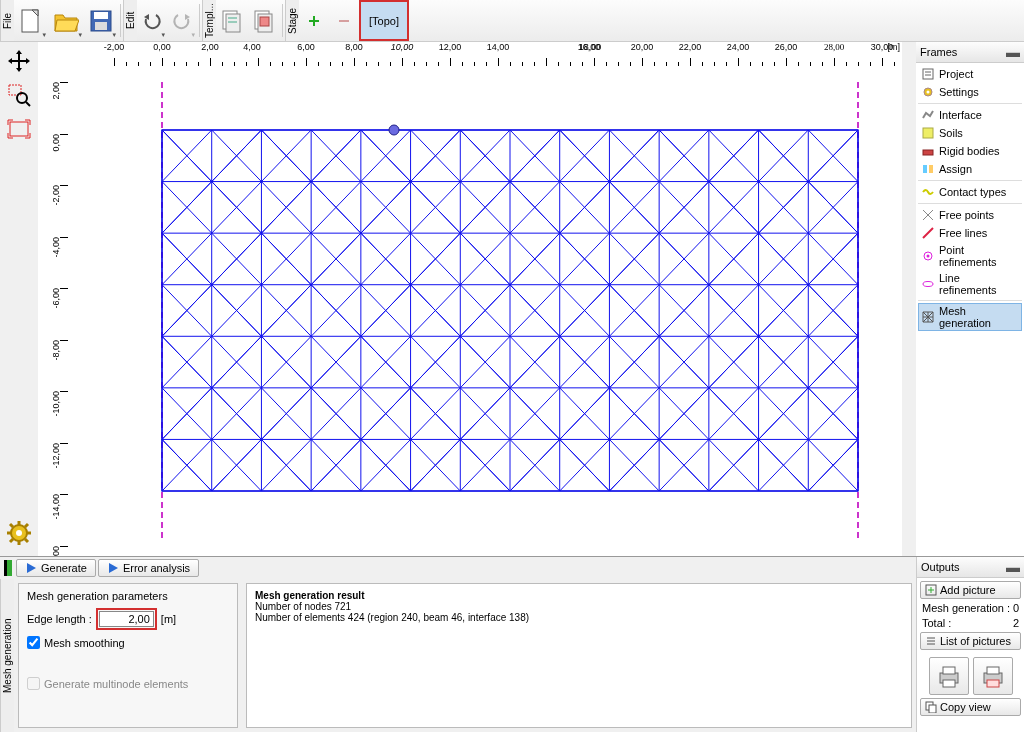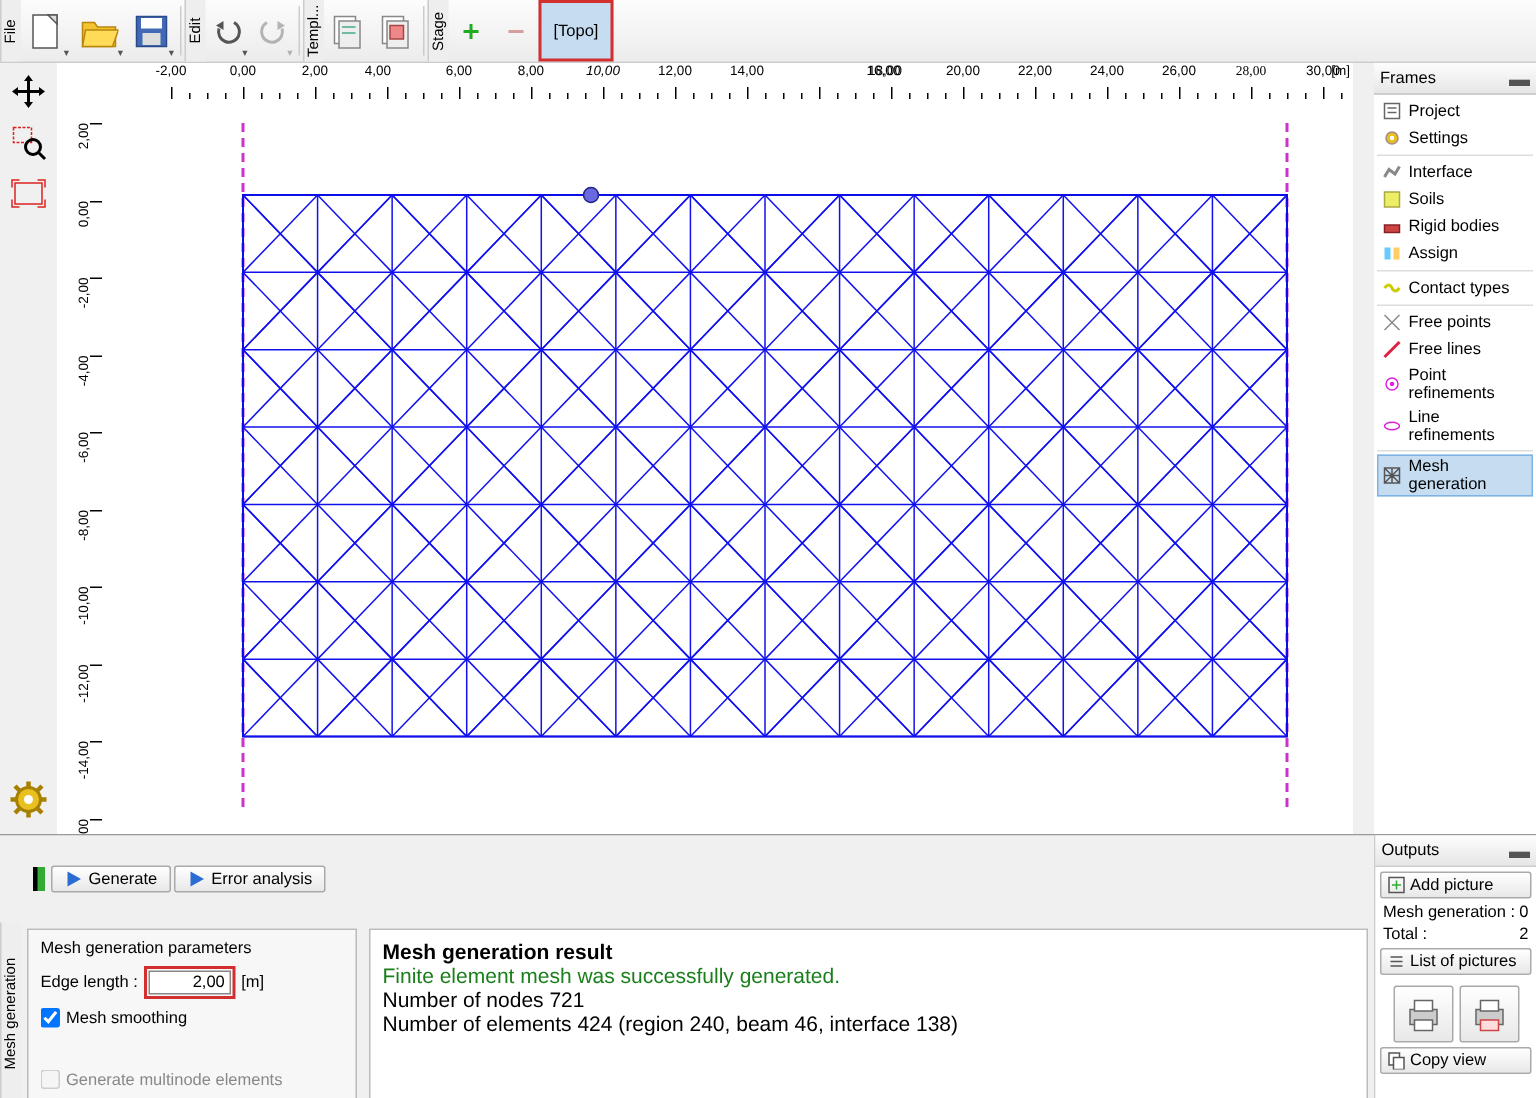--- a/index.html
+++ b/index.html
@@ -32,29 +32,29 @@
   .right-panel { width: 108px; background: #737373; display: flex; flex-direction: column; margin-left: 14px; }
   .panel-header { background: linear-gradient(#fdfdfd,#e6e6e6); padding: 2px 4px; font-size: 11px; border-bottom: 1px solid #ccc; display: flex; justify-content: space-between; align-items: center; }
   .panel-body { background: #fff; padding: 2px; display: flex; flex-direction: column; gap: 0px; flex: 1; overflow: auto; }
   .tree-item { display: flex; align-items: center; gap: 4px; padding: 2px 3px; cursor: pointer; }
   .tree-item.selected { background: #c5dcf1; border: 1px solid #7eb4e5; padding: 1px 2px; }
   .tree-sep { height: 1px; background: #ddd; margin: 2px 0; }
   .tree-icon { width: 14px; height: 14px; display: inline-flex; align-items: center; justify-content: center; flex-shrink: 0; }
   
   .bottom { height: 176px; display: flex; border-top: 1px solid #999; }
   .bottom-left { flex: 1; display: flex; flex-direction: column; background: #f0f0f0; }
-  .btn-row { display: flex; gap: 2px; padding: 20px; align-items: center; }
+  .btn-row { display: flex; gap: 2px; padding: 2px; align-items: center; }
   .flag { width: 8px; height: 16px; background: #3a3; display: inline-block; margin: 0 2px; }
   .act-btn { background: linear-gradient(#fff,#e8e8e8); border: 1px solid #aaa; border-radius: 2px; padding: 2px 8px; display: flex; align-items: center; gap: 4px; font-size: 11px; cursor: pointer; }
   .params-row { display: flex; gap: 8px; padding: 4px; flex: 1; position: relative; }
   .params-box { border: 1px solid #bbb; background: #f7f7f7; padding: 6px 8px; width: 220px; display: flex; flex-direction: column; gap: 6px; font-size: 11px; }
   .param-line { display: flex; align-items: center; gap: 4px; }
   .edge-input { width: 55px; text-align: right; border: 1px solid #888; padding: 1px 3px; font-size: 11px; }
   .hl-red { border: 2px solid #d32f2f; padding: 1px; }
-  .result-box { flex: 1; background: #fff; border: 1px solid #bbb; padding: 6px 8px; font-size: 14px; }
+  .result-box { flex: 1; background: #fff; border: 1px solid #bbb; padding: 6px 8px; font-size: 10px; }
   .result-box .ok { color: #1a7f1a; }
   .side-label { writing-mode: vertical-rl; transform: rotate(180deg); font-size: 10px; padding: 2px 1px; background: #eee; border-right: 1px solid #ccc; display: flex; align-items: center; justify-content: center; width: 14px; }
   .bottom-main { display: flex; flex: 1; }
   
   .outputs-panel { width: 108px; background: #f0f0f0; border-left: 1px solid #ccc; display: flex; flex-direction: column; }
   .out-body { background: #fff; padding: 3px; display: flex; flex-direction: column; gap: 3px; font-size: 11px; flex: 1; }
   .out-btn { background: linear-gradient(#fff,#e8e8e8); border: 1px solid #aaa; border-radius: 2px; padding: 2px 4px; display: flex; align-items: center; gap: 3px; cursor: pointer; font-size: 11px; }
   .out-line { display: flex; justify-content: space-between; padding: 0 2px; }
   .print-row { display: flex; gap: 4px; justify-content: center; margin-top: 4px; }
   .print-btn { width: 40px; height: 38px; background: linear-gradient(#fff,#e8e8e8); border: 1px solid #aaa; border-radius: 2px; display: flex; align-items: center; justify-content: center; cursor: pointer; }
@@ -976,21 +976,20 @@
               <input type="checkbox" checked="" style=""> 
               <span>Mesh smoothing</span>
             </label>
           <label class="param-line" style="margin-top:22px; color:#888;">
               <input type="checkbox" disabled="" style=""> 
               <span>Generate multinode elements</span>
             </label>
         </div>
         <div class="result-box">
           <div style="font-weight:bold;">Mesh generation result</div>
-          <div class="ok">Finite element mesh was successfully generated.</div>
           <div>Number of nodes 721</div>
           <div>Number of elements 424 (region 240, beam 46, interface 138)</div>
         </div>
       </div>
     </div>
   </div>
 
   <div class="outputs-panel">
     <div class="panel-header">
       <span>Outputs</span>

